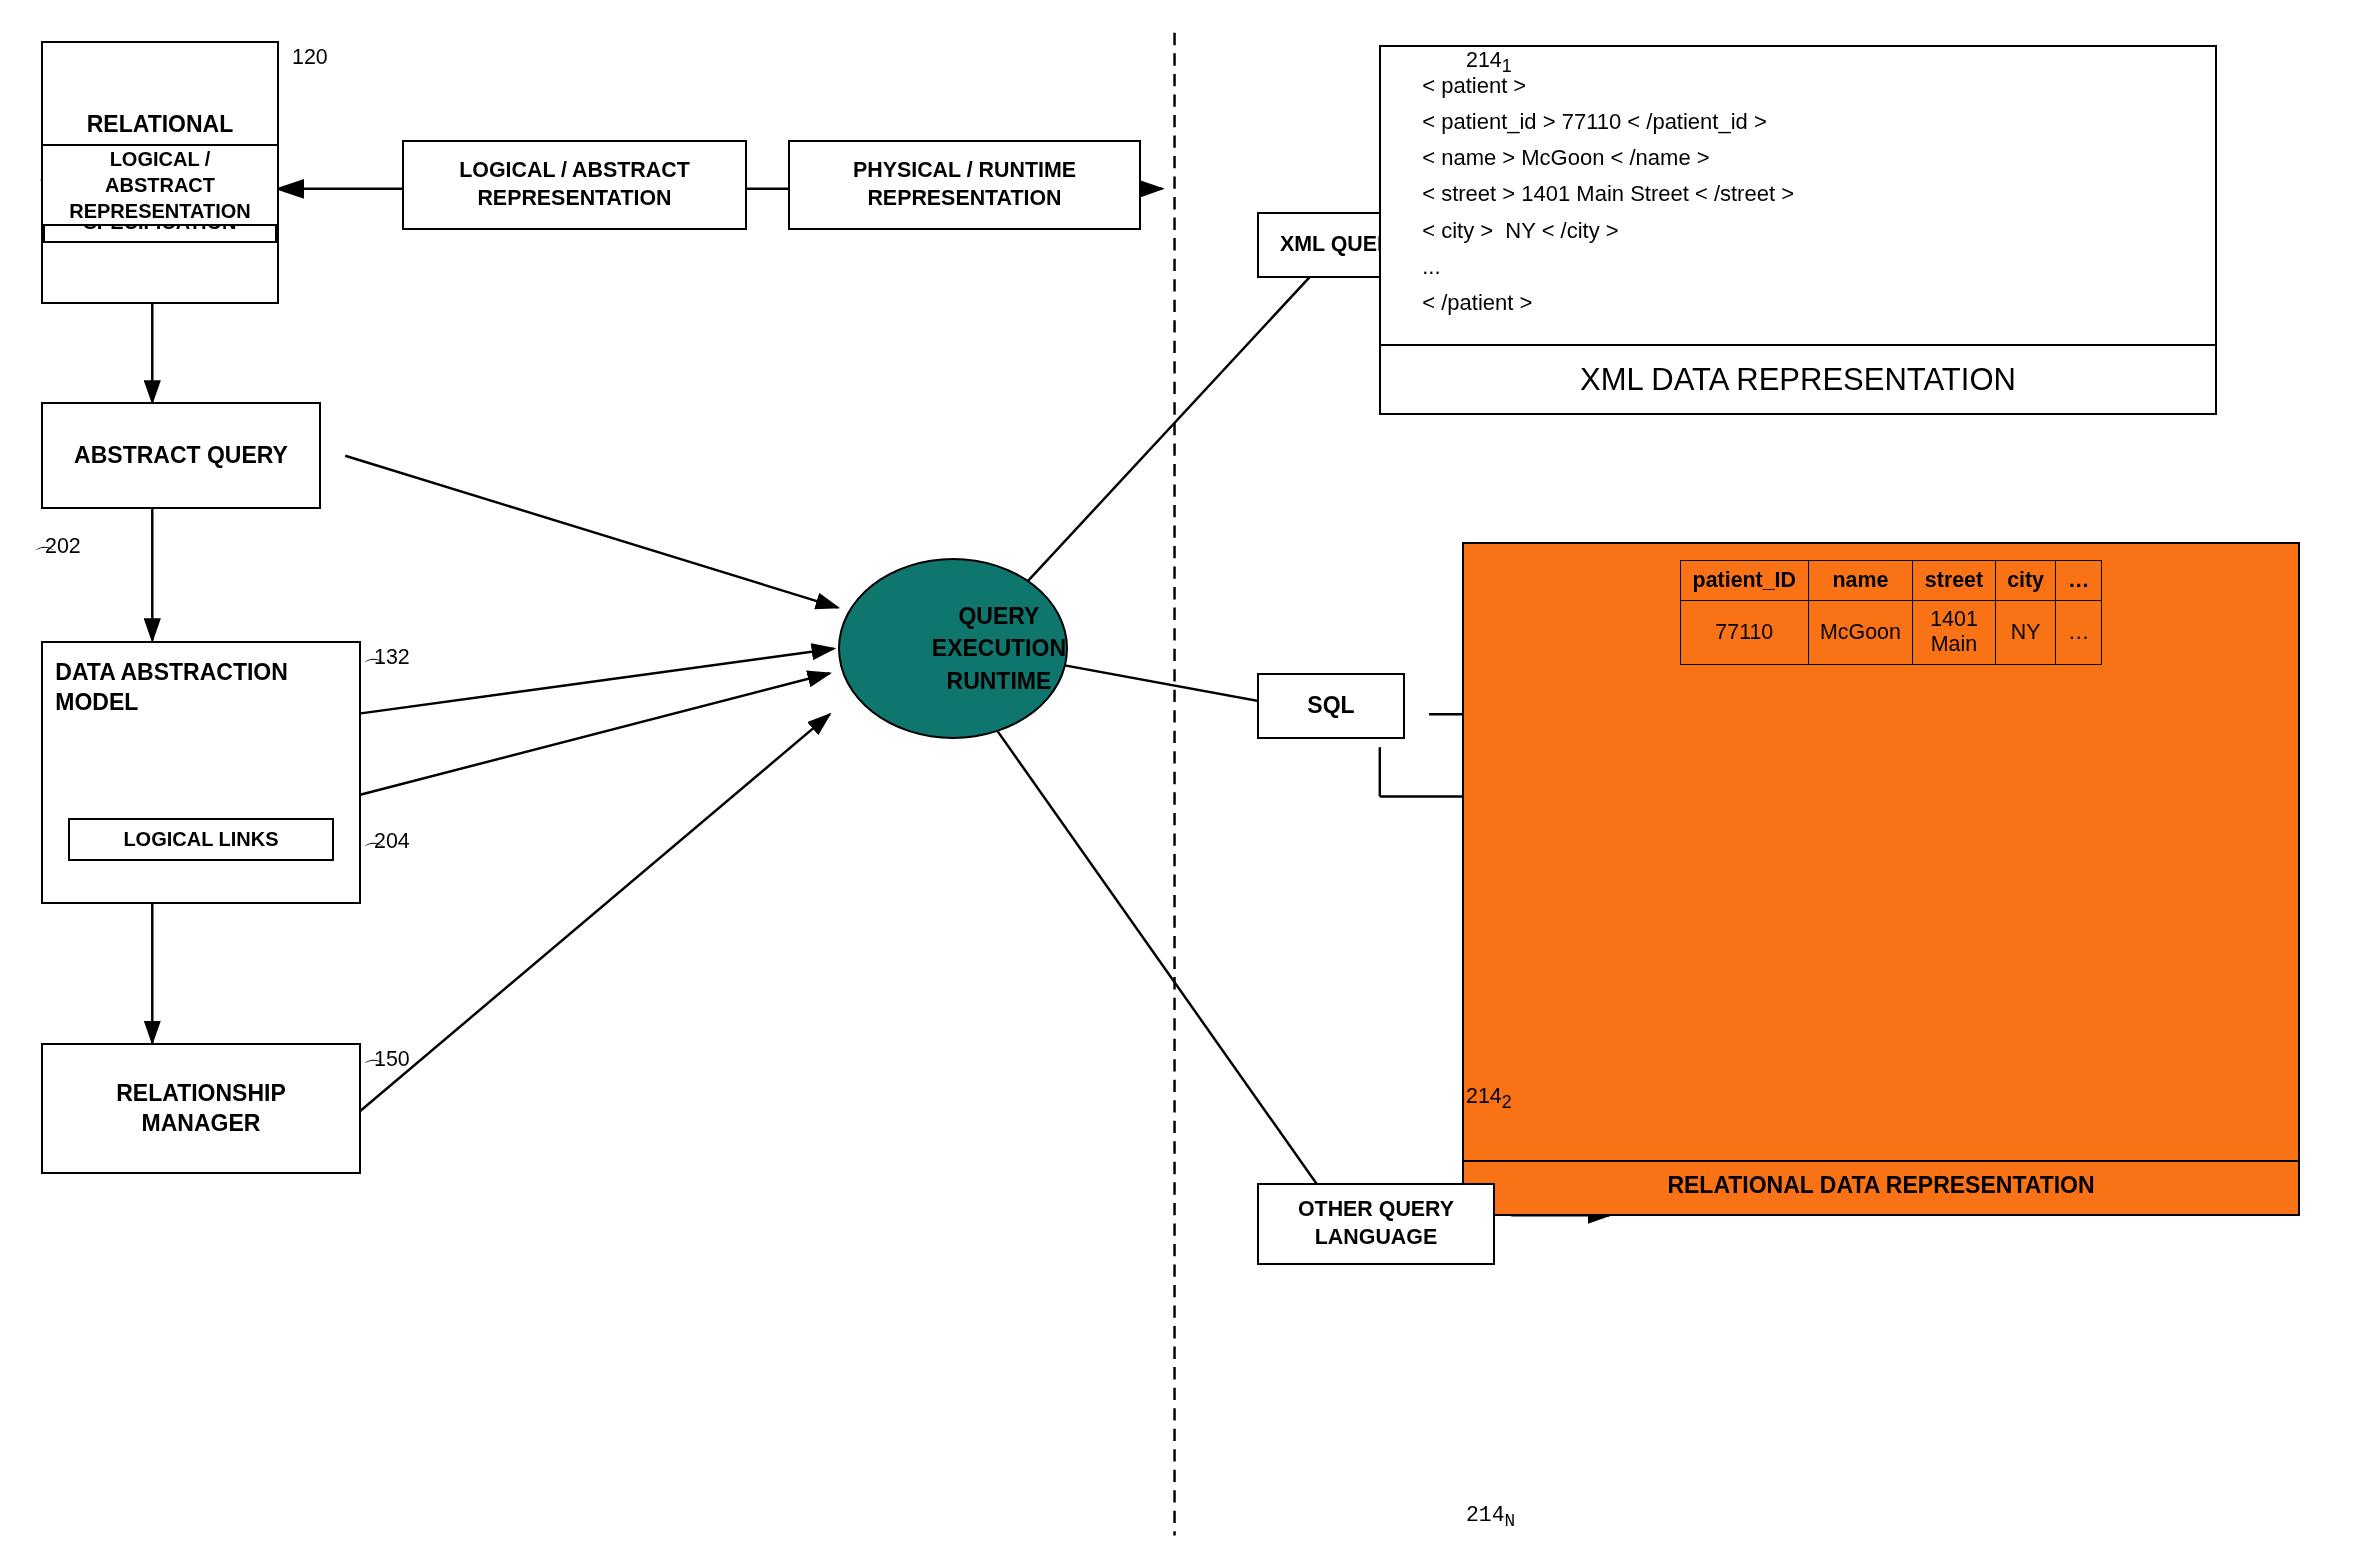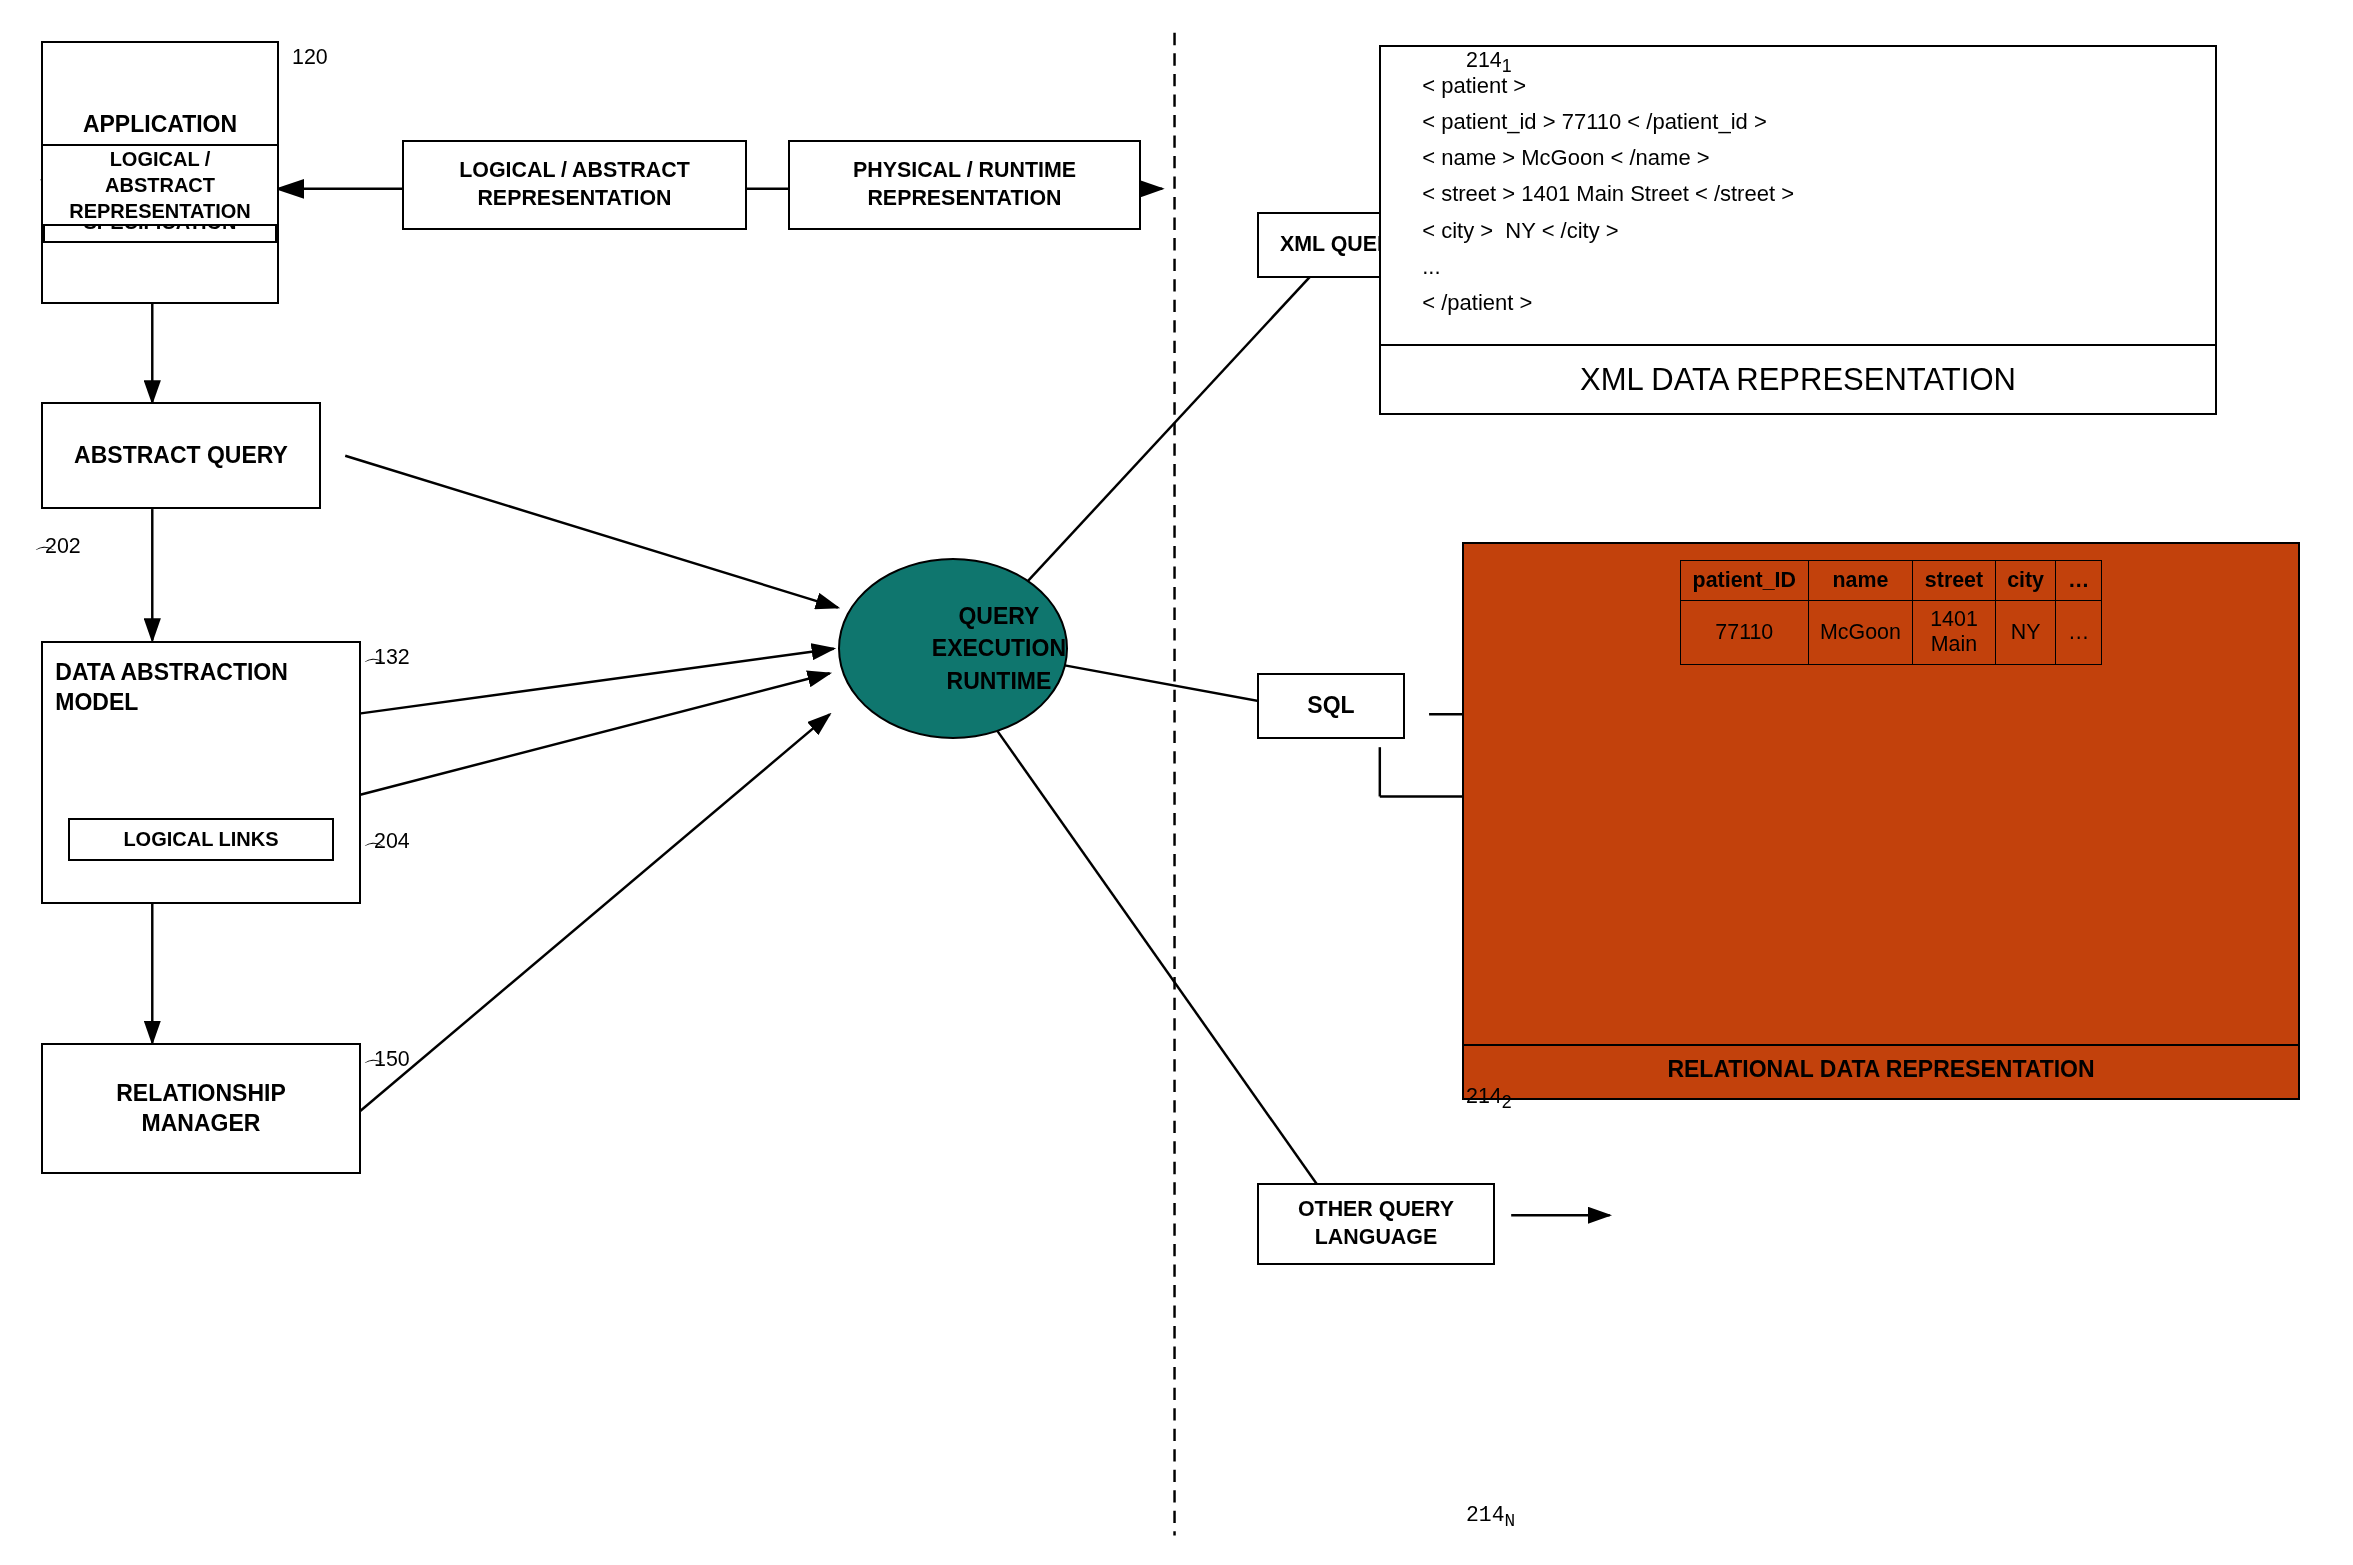--- a/index.html
+++ b/index.html
@@ -147,21 +147,21 @@
 
     
     <line x1="1200" y1="870" x2="1630" y2="1480" stroke="#000" stroke-width="3" marker-end="url(#arrowhead-sm)"></line>
 
     
     <line x1="1840" y1="1480" x2="1960" y2="1480" stroke="#000" stroke-width="3" marker-end="url(#arrowhead-sm)"></line>
 
   </svg>
 
   <div class="box" style="left:41px; top:41px; width:238px; height:263px;">
-    <div class="box-label">APPLICATION</div>
+    <div class="box-label">RELATIONAL</div>
     <div class="inner-box">
       <span>APPLICATION QUERY
 SPECIFICATION</span>
     </div>
   </div>
   <span class="ref-num" style="left:292px; top:45px;">120</span>
   <span class="ref-num" style="left:45px; top:160px;">122</span>
   <span style="position:absolute; left:39px; top:172px; font-size:21.4px; font-weight:bold; border: 0px; color:#000;">⌒</span>
 
   <div class="box" style="left:41px; top:144px; width:238px; height:82px; border:2.5px solid #000;">
@@ -220,21 +220,21 @@
     </div>
 
     <div style="position:absolute; bottom:15px; left:0; right:0; text-align:center; font-size:31px; font-weight:normal; border-top:2.5px solid #000; padding-top:16px;">XML DATA REPRESENTATION</div>
   </div>
   <span class="ref-num" style="left:1466px; top:48px;">214<sub>1</sub></span>
 
   <div class="box" style="left:1257px; top:673px; width:148px; height:66px;">
     <div class="box-label" style="font-size:23px;">SQL</div>
   </div>
 
-  <div style="position:absolute; left:1462px; top:542px; width:838px; height:558px; border:2.5px solid #000; background:#c2410c;padding-left:20px;">
+  <div style="position:absolute; left:1462px; top:542px; width:838px; height:674px; border:2.5px solid #000; background:#f97316;padding-left:20px;">
 
     <div style="padding:16.4px 16.4px 8.2px 16.4px; display:flex; justify-content:center;">
       <table class="rel-table">
         <thead>
           <tr>
             <th>patient_ID</th>
             <th>name</th>
             <th>street</th>
             <th>city</th>
             <th>…</th>

